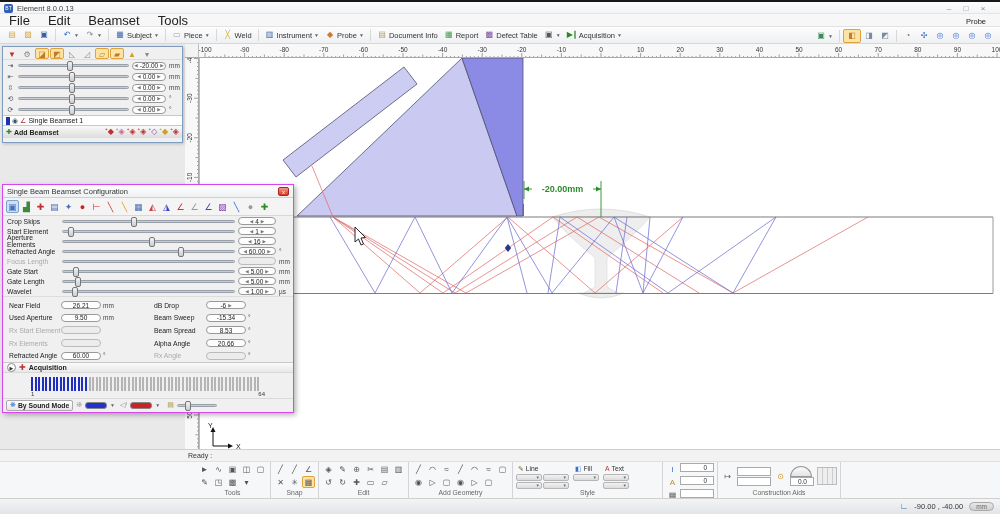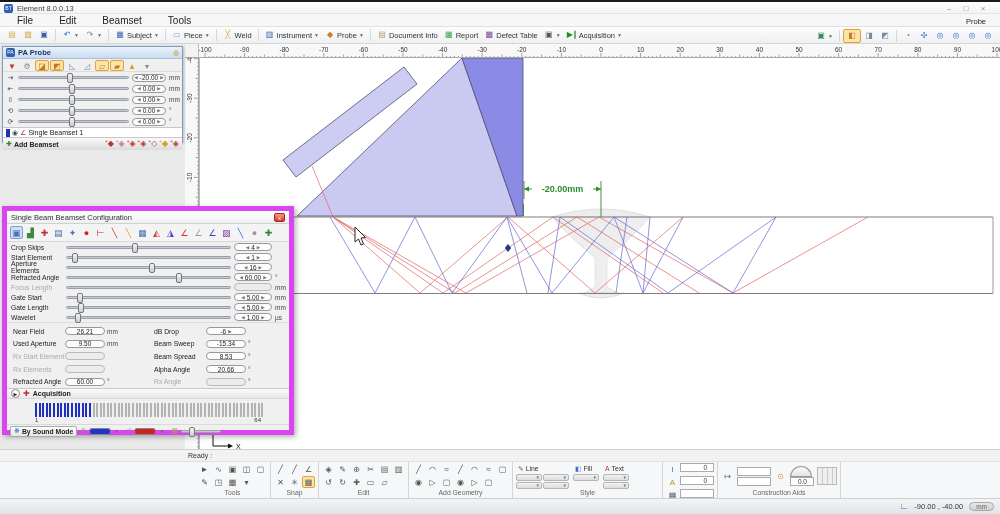--- a/index.html
+++ b/index.html
@@ -7,21 +7,21 @@
     font-family:"Liberation Sans", sans-serif; font-size:8px; color:#222; }
   .abs { position:absolute; }
   
   #topstrip { left:0; top:0; width:1000px; height:2px; background:#191919; }
   #titlebar { left:0; top:2px; width:1000px; height:12px; background:linear-gradient(#fdfdfe,#f2f4f6); border-bottom:1px solid #e3e5e8; }
   #titlebar .appicon { position:absolute; left:4px; top:2px; width:9px; height:9px; background:#2f5fb3; color:#fff; font-size:5px; line-height:9px; text-align:center; border-radius:2px; }
   #titlebar .title { position:absolute; left:17px; top:2px; font-size:7.5px; color:#444; }
   .winbtn { position:absolute; top:2px; width:12px; height:10px; text-align:center; font-size:8px; color:#888; line-height:9px; }
   
   #menubar { left:0; top:14px; width:1000px; height:13px; background:#f7f7f7; border-bottom:1px solid #e2e2e2; display:flex; align-items:center; }
-  .menu-item { padding:0 9px; font-size:10px; color:#222;margin-left:8px; }
+  .menu-item { padding:0 9px; font-size:13px; color:#222; }
   #menu-help { position:absolute; right:14px; top:17px; font-size:7.5px; }
   
   #toolbar { left:0; top:27px; width:1000px; height:17px; background:linear-gradient(#fdfdfd,#eef0f2); border-bottom:1px solid #d5d7d9; display:flex; align-items:center; padding-left:4px; }
   .tb-item { display:flex; align-items:center; gap:2px; padding:1px 3px; border-radius:2px; white-space:nowrap; }
   .tb-item .ticon { width:10px; height:10px; font-size:8px; line-height:10px; text-align:center; }
   .tb-item .tlabel { font-size:7.5px; color:#333; }
   .tb-item .drop { font-size:5px; color:#666; }
   .tb-sep { width:1px; height:12px; background:#d8d8d8; margin:0 3px; }
   .tb-sel { background:#fce3a6; border:1px solid #e0a23c; }
   #toolbar-right { position:absolute; right:4px; top:29px; display:flex; align-items:center; }
@@ -47,21 +47,21 @@
   #addbeam-row .lbl { font-size:7px; font-weight:bold; flex:0 0 auto; }
   #addbeam-icons { display:flex; gap:2px; margin-left:auto; }
   .bs-ic { font-size:8px; line-height:10px; }
   
   #canvas-bg { left:199px; top:58px; width:801px; height:391px; background:#fff; border-left:1px solid #bbb; }
   #hruler { left:199px; top:44px; width:801px; height:14px; background:#f8f8f8; border-bottom:1px solid #a8a8a8; }
   #vruler { left:185px; top:58px; width:14px; height:391px; background:#f8f8f8; border-right:1px solid #a8a8a8; }
   #ruler-corner { left:185px; top:44px; width:14px; height:14px; background:#f3f3f3; border-right:1px solid #bbb; border-bottom:1px solid #a8a8a8; }
   #canvas-svg { left:199px; top:58px; }
   
-  #dialog { left:2px; top:206px; width:292px; height:229px; background:#f0f0f0; border:5px solid #d946ef; box-shadow:2px 2px 5px rgba(0,0,0,.3); }
+  #dialog { left:2px; top:184px; width:292px; height:229px; background:#f0f0f0; border:1px solid #d946ef; box-shadow:2px 2px 5px rgba(0,0,0,.3); }
   #dlg-title { height:13px; background:linear-gradient(#ffffff,#eef0f2); border-bottom:1px solid #d0d0d0; display:flex; align-items:center; padding:0 4px; }
   #dlg-title .t { font-size:7.5px; color:#333; flex:1; }
   #dlg-close { width:11px; height:9px; background:linear-gradient(#f49a8a,#d33a22); border:1px solid #a22; border-radius:2px; color:#fff; font-size:6px; line-height:8px; text-align:center; }
   #dlg-icons { height:18px; display:flex; align-items:center; gap:1px; padding:0 3px; border-bottom:1px solid #d8d8d8; background:#f4f4f4; }
   .dlg-ic { width:13px; height:13px; font-size:9px; line-height:13px; text-align:center; border:1px solid transparent; border-radius:2px; }
   .dlg-ic.hl { background:#cfe0f5; border-color:#7aa2d0; }
   .dslider-row { height:10px; display:flex; align-items:center; padding:0 4px; gap:3px; }
   .ds-label { width:52px; font-size:6.8px; color:#222; }
   .ds-label.dis, .res-label.dis { color:#aaa; }
   .res-row { height:12.6px; display:flex; align-items:center; padding:0 6px; }
@@ -602,25 +602,20 @@
       <line x1="213" y1="446" x2="230" y2="446"></line>
       <path d="M213,427 l-2.5,5 l5,0 Z" fill="#111" stroke="none"></path>
       <path d="M233,446 l-5,-2.5 l0,5 Z" fill="#111" stroke="none"></path>
     </g>
     <text x="208" y="428" font-size="7" fill="#111">Y</text>
     <text x="236" y="449" font-size="7" fill="#111">X</text>
     <path d="M355,227 l0,15 l3.5,-3 l2.5,6 l2.5,-1 l-2.5,-6 l4.5,-0.5 Z" fill="#fff" stroke="#111" stroke-width="0.9"></path>
   </svg>
 
 <div class="abs" id="pa-panel">
-  <div id="pa-header">
-    <div class="pa-ic">PA</div>
-    <div class="pa-title">PA Probe</div>
-    <div style="font-size:7px;color:#c8a020">◍</div>
-  </div>
   <div id="pa-icons">
       <div class="mini-ic" style="color: rgb(192, 48, 48);">▼</div>
       <div class="mini-ic" style="color: rgb(136, 136, 136);">⚙</div>
       <div class="mini-ic hl" style="color: rgb(192, 122, 42);">◪</div>
       <div class="mini-ic hl" style="color: rgb(192, 122, 42);">◩</div>
       <div class="mini-ic" style="color: rgb(138, 138, 192);">◺</div>
       <div class="mini-ic" style="color: rgb(138, 138, 192);">◿</div>
       <div class="mini-ic hl" style="color: rgb(192, 122, 42);">▱</div>
       <div class="mini-ic hl" style="color: rgb(192, 122, 42);">▰</div>
       <div class="mini-ic" style="color: rgb(208, 160, 32);">▲</div>

